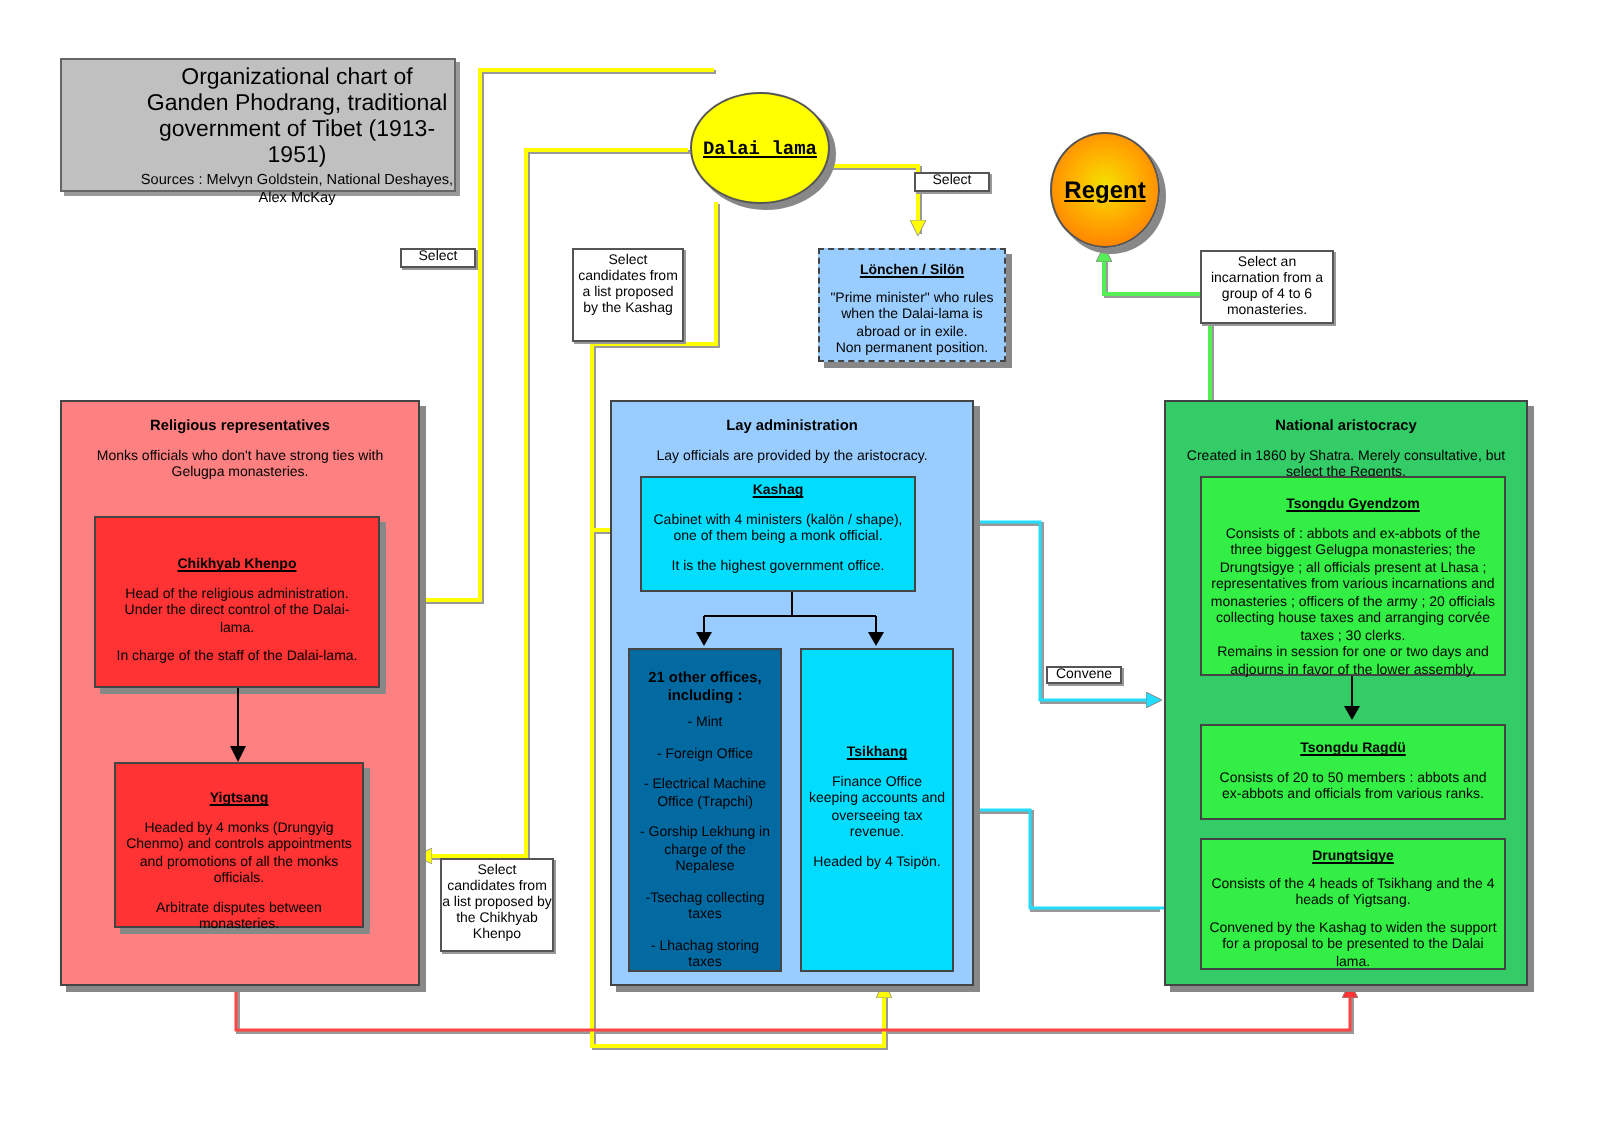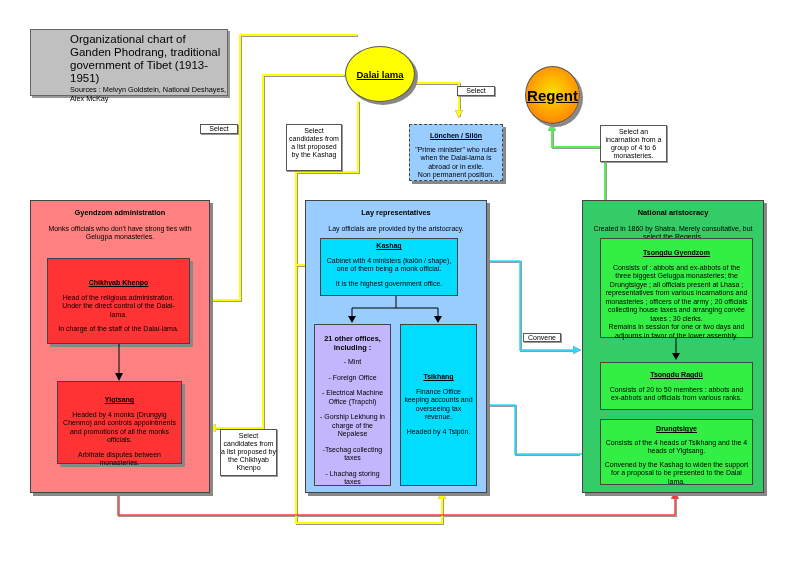--- a/index.html
+++ b/index.html
@@ -60,52 +60,52 @@
   <polyline fill="none" stroke="#55ee55" stroke-width="2" points="605,200 605,147 552,147 552,124" marker-end="url(#ag)"></polyline>
 
   <g fill="none" stroke="#22ddff" stroke-width="1.5">
     <polyline points="478,261 520,261 520,350 580,350" marker-end="url(#ac)"></polyline>
     <polyline points="478,405 515,405 515,454 598,454" marker-end="url(#ac)"></polyline>
   </g>
 
   <polyline fill="none" stroke="#ff4444" stroke-width="1.5" points="118,465 118,515 675,515 675,492" marker-end="url(#ar)"></polyline>
 </svg>
 
-<div class="abs title-box" style="text-align:left;padding-left:39px;">
+<div class="abs title-box" style="text-align:center;padding-left:39px;">
   <div class="title-main">Organizational chart of Ganden Phodrang, traditional government of Tibet (1913-1951)</div>
   <div class="title-src">Sources : Melvyn Goldstein, National Deshayes, Alex McKay</div>
 </div>
 
-<div class="abs" style="left:345px;top:46px;width:70px;height:56px;border-radius:50%;background:#ffff00;border:1px solid #555;box-shadow:3px 3px 0 #888;display:flex;align-items:center;justify-content:center;">
+<div class="abs" style="left:345px;top:46px;width:70px;height:56px;border-radius:50%;background:#ffff00;border:1px solid #555;box-shadow:3px 3px 0 #888;display:flex;align-items:center;justify-content:center;font-family:Liberation Mono, monospace;">
   <span class="u" style="font-size:9.5px;">Dalai lama</span>
 </div>
 
 <div class="abs" style="left:525px;top:66px;width:55px;height:58px;border-radius:50%;background:radial-gradient(circle at 50% 45%, #f4e000 0%, #ffb000 40%, #ff6a00 100%);border:1px solid #555;box-shadow:3px 3px 0 #888;display:flex;align-items:center;justify-content:center;">
-  <span class="u" style="font-size:15px;">Regent</span>
+  <span class="u" style="font-size:12px;">Regent</span>
 </div>
 
 <div class="box" style="left:409px;top:124px;width:94px;height:57px;background:#99ccff;border:1px dashed #444;padding-top:7px;">
   <div class="u p">Lönchen / Silön</div>
   <div style="height:5px"></div>
   <div class="p">"Prime minister" who rules when the Dalai-lama is abroad or in exile.</div>
   <div class="p">Non permanent position.</div>
 </div>
 
 <div class="label" style="left:200px;top:124px;width:38px;height:10px;">Select</div>
 <div class="label" style="left:457px;top:86px;width:38px;height:10px;">Select</div>
 <div class="label" style="left:286px;top:124px;width:56px;height:47px;padding-top:2px;">Select candidates from a list proposed by the Kashag</div>
 <div class="label" style="left:600px;top:125px;width:67px;height:37px;padding-top:2px;">Select an incarnation from a group of 4 to 6 monasteries.</div>
 <div class="label" style="left:123px;top:352px;width:38px;height:10px;">Direct</div>
 <div class="label" style="left:315px;top:306px;width:30px;height:9px;">Select</div>
 <div class="label" style="left:447px;top:306px;width:30px;height:9px;">Select</div>
 <div class="label" style="left:523px;top:333px;width:38px;height:9px;">Convene</div>
 <div class="label" style="left:220px;top:429px;width:57px;height:47px;padding-top:2px;">Select candidates from a list proposed by the Chikhyab Khenpo</div>
 
 <div class="box" style="left:30px;top:200px;width:180px;height:293px;background:#ff8080;padding:8px 4px 0;">
-  <div class="hdr">Gyendzom administration</div>
+  <div class="hdr">Religious representatives</div>
   <div style="height:7px"></div>
   <div>Monks officials who don't have strong ties with Gelugpa monasteries.</div>
 </div>
 <div class="box" style="left:47px;top:258px;width:143px;height:86px;background:#ff3333;padding:20px 6px 0;">
   <div class="u">Chikhyab Khenpo</div>
   <div style="height:6px"></div>
   <div>Head of the religious administration. Under the direct control of the Dalai-lama.</div>
   <div style="height:6px"></div>
   <div>In charge of the staff of the Dalai-lama.</div>
 </div>
@@ -115,40 +115,40 @@
   </svg>
 <div class="box" style="left:57px;top:381px;width:125px;height:83px;background:#ff3333;padding:14px 5px 0;">
   <div class="u">Yigtsang</div>
   <div style="height:6px"></div>
   <div>Headed by 4 monks (Drungyig Chenmo) and controls appointments and promotions of all the monks officials.</div>
   <div style="height:6px"></div>
   <div>Arbitrate disputes between monasteries.</div>
 </div>
 
 <div class="box" style="left:305px;top:200px;width:182px;height:293px;background:#99ccff;padding:8px 4px 0;">
-  <div class="hdr">Lay representatives</div>
+  <div class="hdr">Lay administration</div>
   <div style="height:7px"></div>
   <div>Lay officials are provided by the aristocracy.</div>
 </div>
 <div class="box" style="left:320px;top:238px;width:138px;height:58px;background:#00ddff;padding:3px 4px 0;box-shadow:none;">
   <div class="u">Kashag</div>
   <div style="height:6px"></div>
   <div>Cabinet with 4 ministers (kalön / shape), one of them being a monk official.</div>
   <div style="height:6px"></div>
   <div>It is the highest government office.</div>
 </div>
 <svg class="abs" style="left:320px;top:296px;width:140px;height:28px;">
   <line x1="76" y1="0" x2="76" y2="12" stroke="#000"></line>
   <line x1="32" y1="12" x2="118" y2="12" stroke="#000"></line>
   <line x1="32" y1="12" x2="32" y2="22" stroke="#000"></line>
   <line x1="118" y1="12" x2="118" y2="22" stroke="#000"></line>
   <path d="M28,20 L36,20 L32,27 z" fill="#000"></path>
   <path d="M114,20 L122,20 L118,27 z" fill="#000"></path>
 </svg>
-<div class="box" style="left:314px;top:324px;width:77px;height:162px;background:#c4b5fd;padding:10px 3px 0;box-shadow:none;">
+<div class="box" style="left:314px;top:324px;width:77px;height:162px;background:#0369a1;padding:10px 3px 0;box-shadow:none;">
   <div class="hdr">21 other offices, including :</div>
   <div style="height:6px"></div>
   <div>- Mint</div>
   <div style="height:7px"></div>
   <div>- Foreign Office</div>
   <div style="height:7px"></div>
   <div>- Electrical Machine Office (Trapchi)</div>
   <div style="height:7px"></div>
   <div>- Gorship Lekhung in charge of the Nepalese</div>
   <div style="height:7px"></div>

